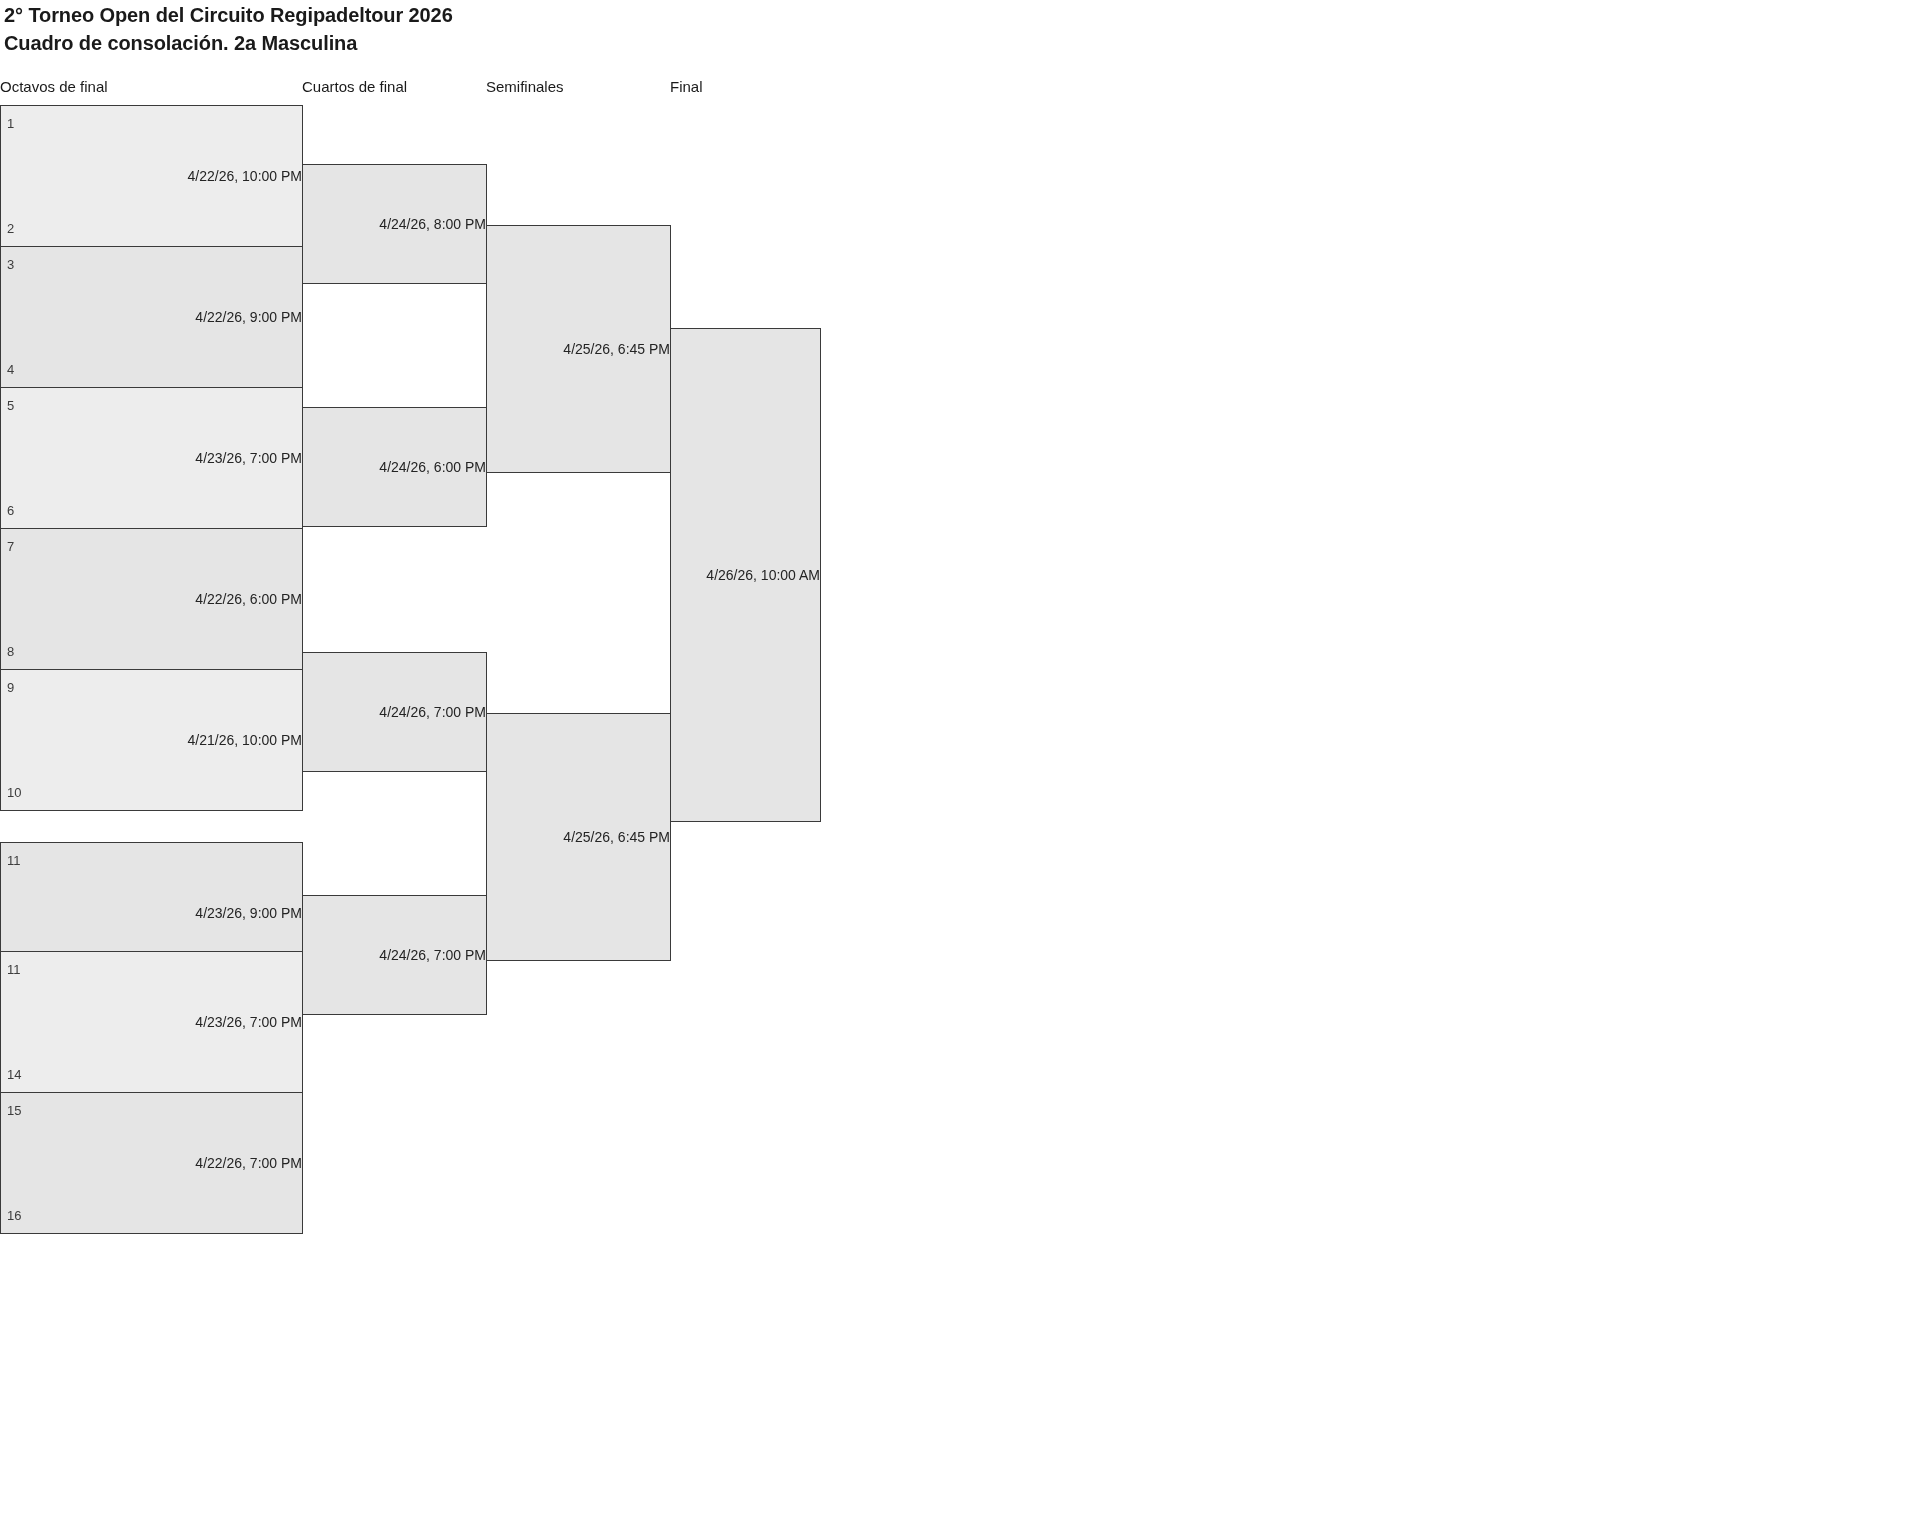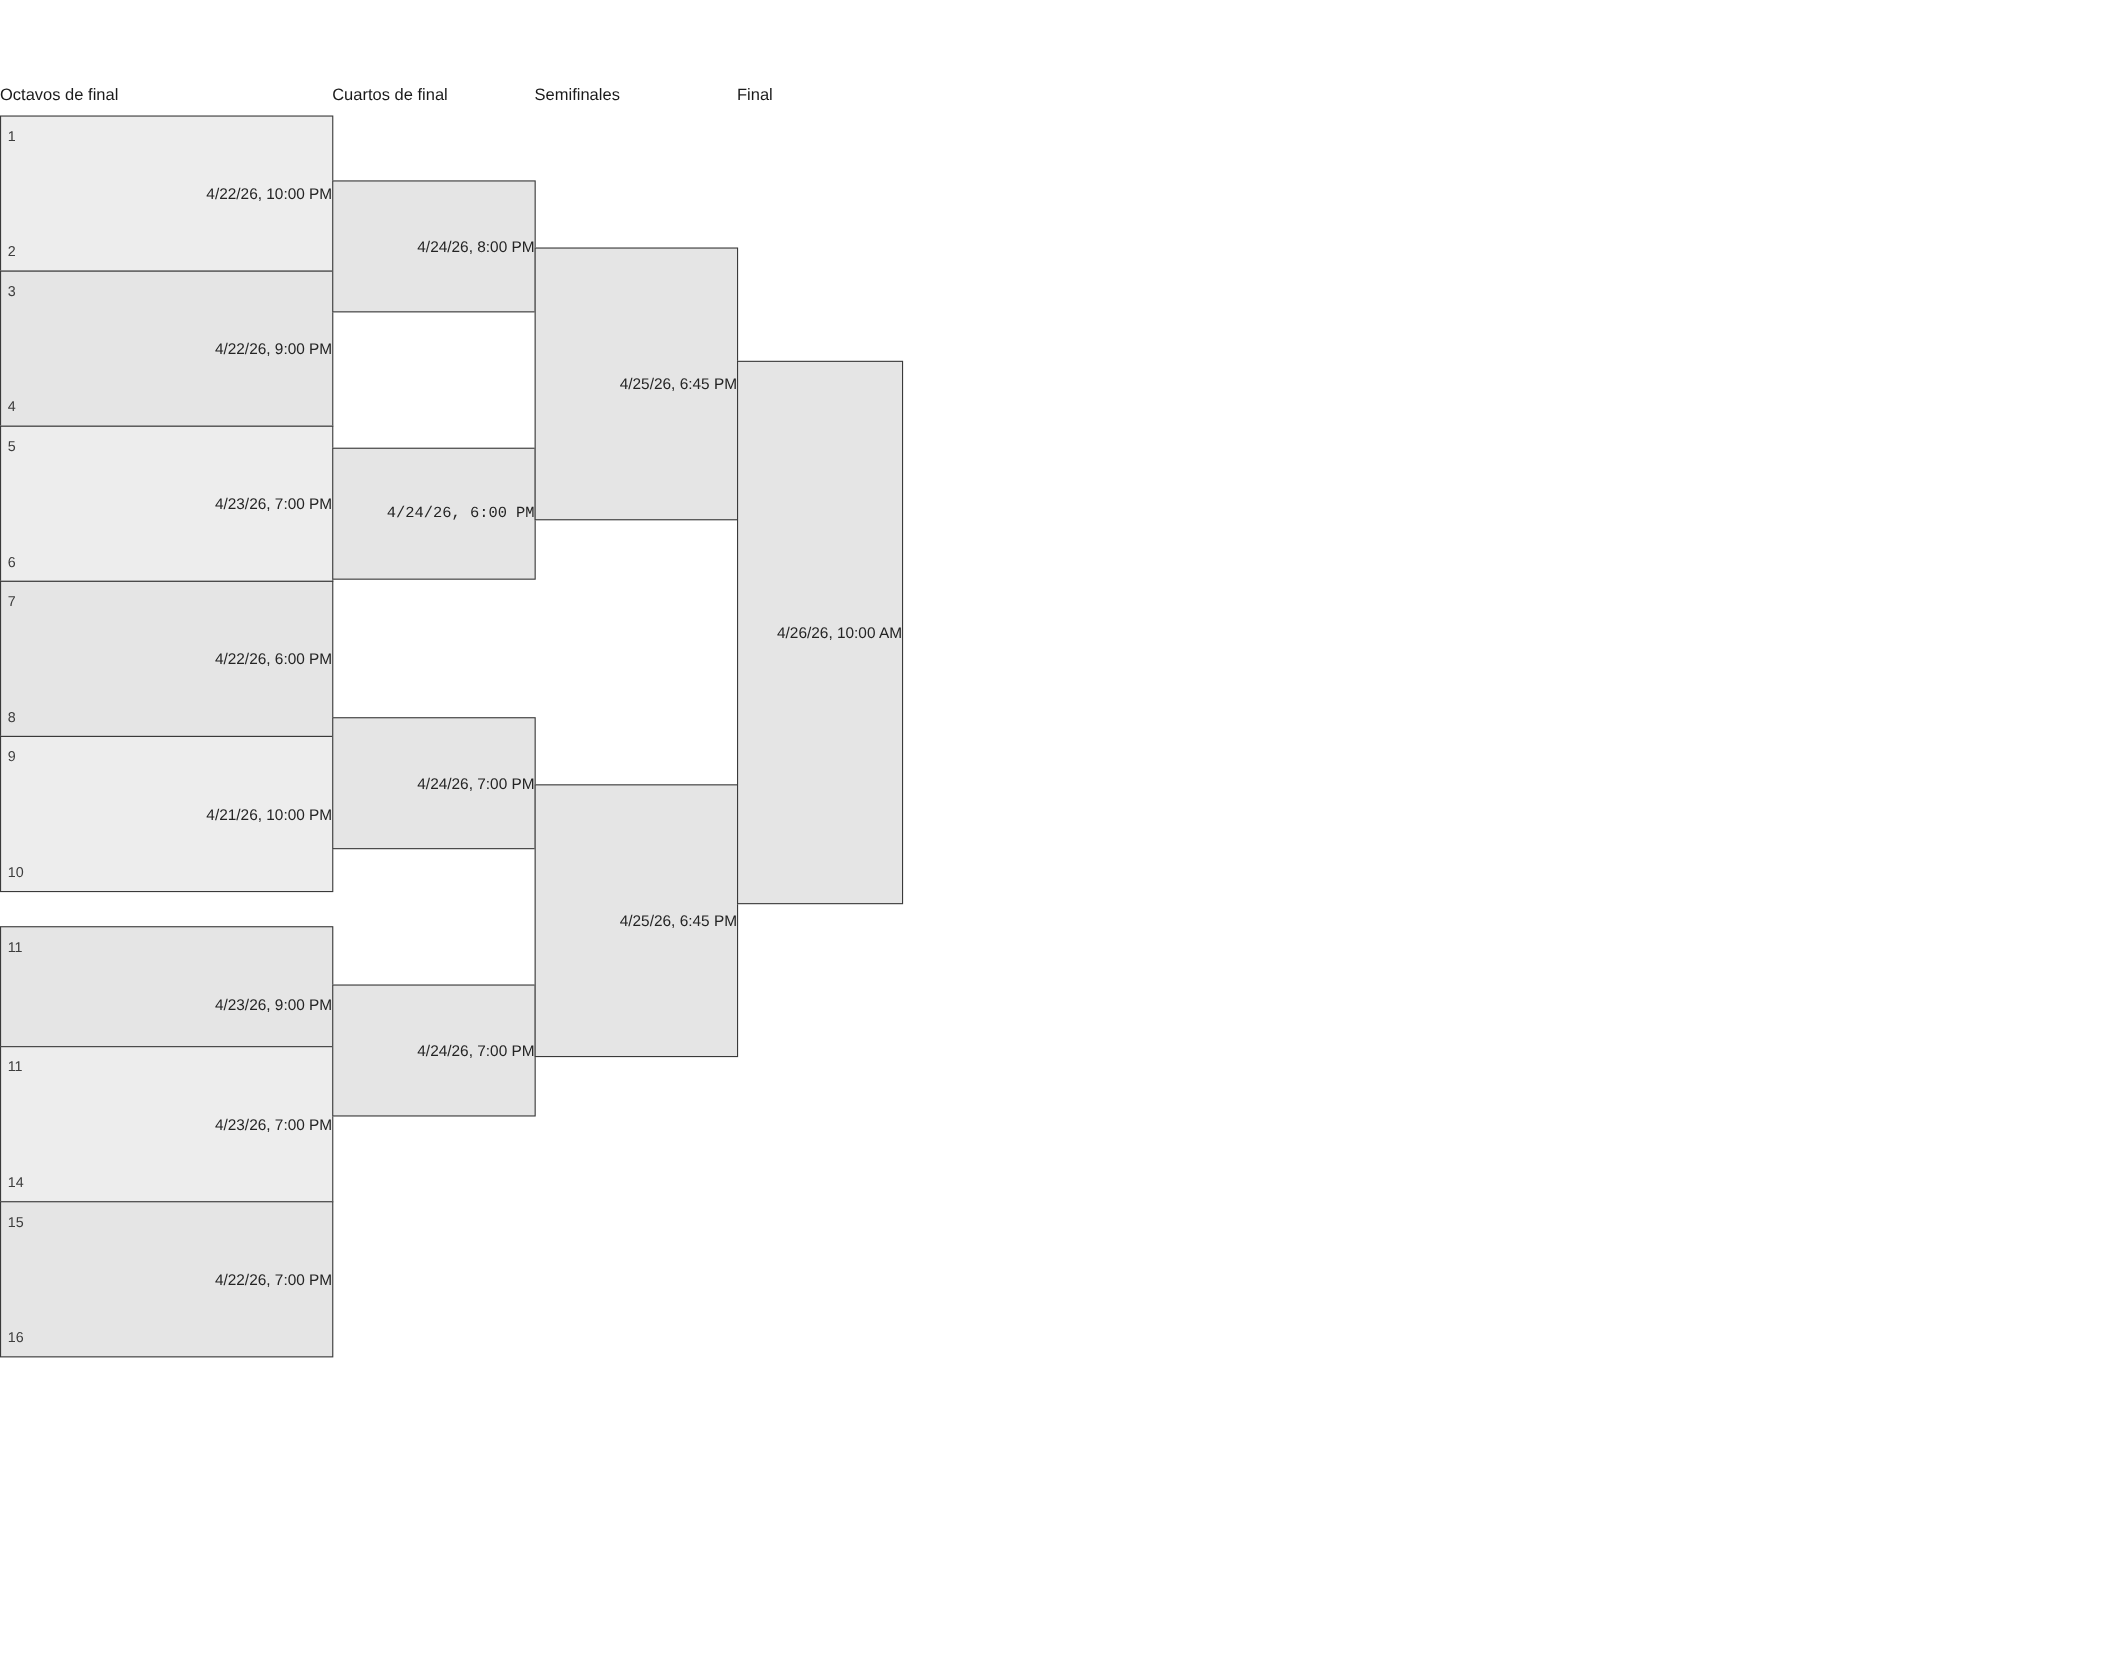--- a/index.html
+++ b/index.html
@@ -63,20 +63,24 @@
     text-align: right; font-size: 14px; color: #242424;
     white-space: nowrap;
   }
   .match.deep .match-time { font-size: 14px; }
 </style>
 </head>
 <body>
 
 <div id="page">
 
+  <div class="title-block">
+    <span class="title-line">2° Torneo Open del Circuito Regipadeltour 2026</span>
+    <span class="title-line">Cuadro de consolación. 2a Masculina</span>
+  </div>
 
 
   <div class="round-head" style="left:0px;   width:302px;">Octavos de final</div>
   <div class="round-head" style="left:302px; width:184px;">Cuartos de final</div>
   <div class="round-head" style="left:486px; width:184px;">Semifinales</div>
   <div class="round-head" style="left:670px; width:184px;">Final</div>
 
   <div id="bracket">
 
     <div class="match r1 shaded" style="left:0px; top:105px; width:303px; height:142px;">
@@ -124,21 +128,21 @@
     <div class="match r1" style="left:0px; top:1092px; width:303px; height:142px;">
       <span class="seed top">15</span>
       <span class="match-time">4/22/26, 7:00 PM</span>
       <span class="seed bottom">16</span>
     </div>
 
     <div class="match deep" style="left:302px; top:164px; width:185px; height:120px;">
       <span class="match-time">4/24/26, 8:00 PM</span>
     </div>
 
-    <div class="match deep" style="left:302px; top:407px; width:185px; height:120px;font-family:Liberation Mono, monospace;">
+    <div class="match deep" style="left:302px; top:407px; width:185px; height:120px;">
       <span class="match-time">4/24/26, 6:00 PM</span>
     </div>
 
     <div class="match deep" style="left:302px; top:652px; width:185px; height:120px;">
       <span class="match-time">4/24/26, 7:00 PM</span>
     </div>
 
     <div class="match deep" style="left:302px; top:895px; width:185px; height:120px;">
       <span class="match-time">4/24/26, 7:00 PM</span>
     </div>

